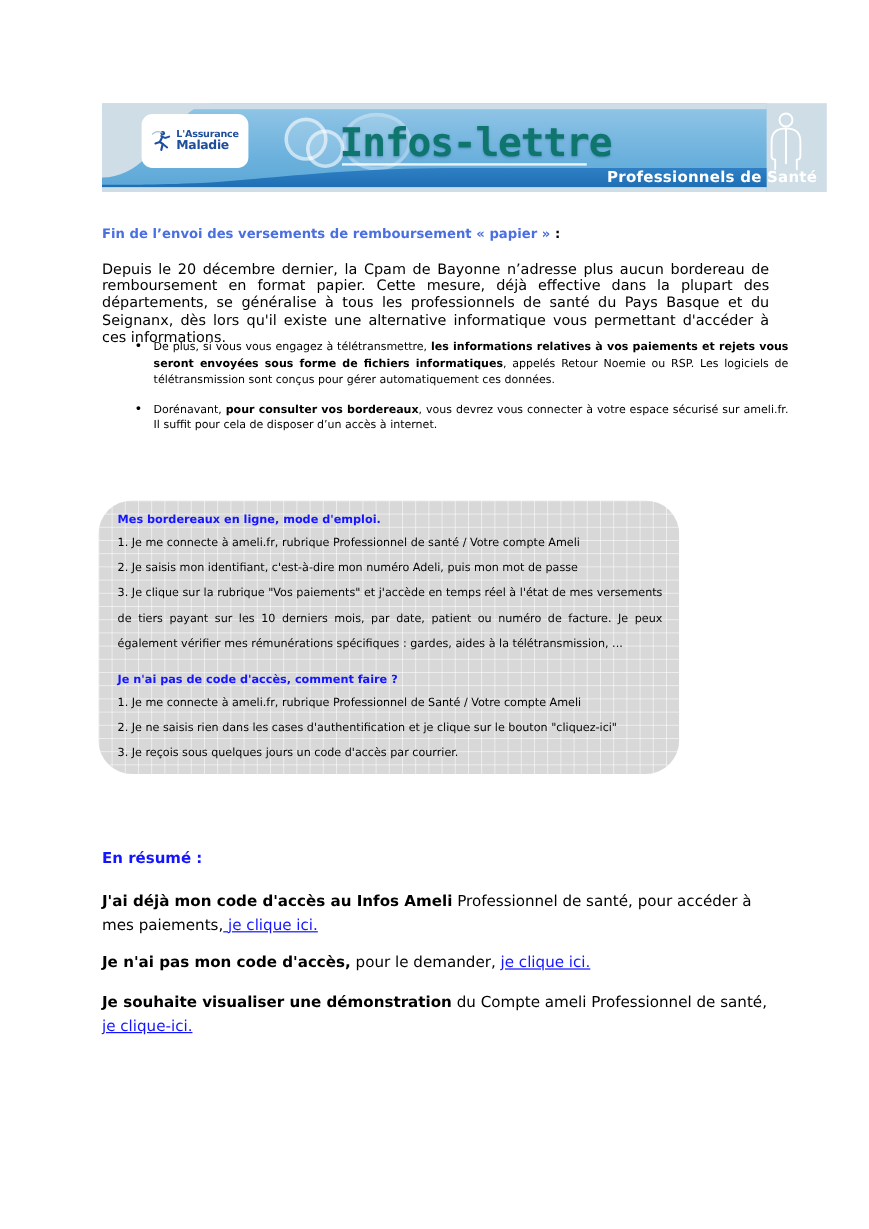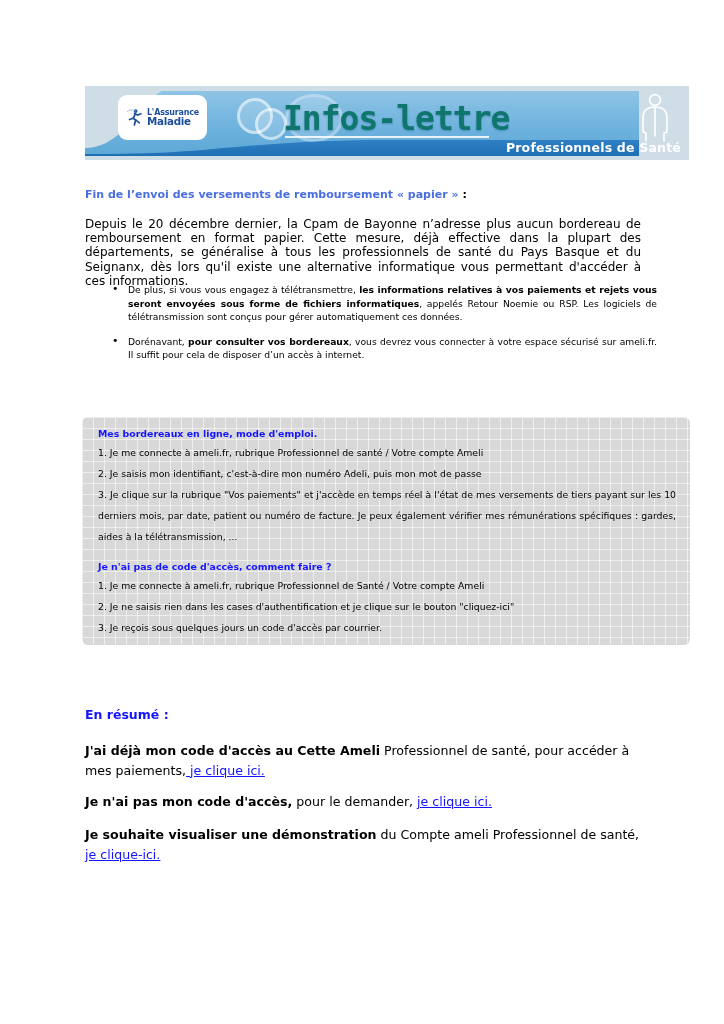--- a/index.html
+++ b/index.html
@@ -175,28 +175,28 @@
     left: -16px;
     top: -1px;
     font-size: 11px;
   }
 
   
   .panel {
     position: absolute;
     left: 82px;
     top: 417px;
-    width: 608px;
+    width: 484px;
     height: 228px;
     background-color: #d8d8d8;
     background-image:
       linear-gradient(to right, rgba(255,255,255,0.55) 1px, transparent 1px),
       linear-gradient(to bottom, rgba(255,255,255,0.55) 1px, transparent 1px);
     background-size: 11px 11px;
-    border-radius: 6px;
+    border-radius: 28px;
   }
   .panel-inner {
     position: absolute;
     left: 16px;
     top: 11px;
     right: 14px;
   }
   .panel h4 {
     margin: 0 0 3px 0;
     font-family: "DejaVu Sans", sans-serif;
@@ -312,21 +312,21 @@
       <h4>Je n'ai pas de code d'accès, comment faire ?</h4>
       <div class="step">1. Je me connecte à ameli.fr, rubrique Professionnel de Santé / Votre compte Ameli</div>
       <div class="step">2. Je ne saisis rien dans les cases d'authentification et je clique sur le bouton "cliquez-ici"</div>
       <div class="step">3. Je reçois sous quelques jours un code d'accès par courrier.</div>
     </div>
   </div>
 
   <div class="resume-head">En résumé :</div>
 
   <div class="resume-para" style="top:741px;">
-    <b>J'ai déjà mon code d'accès au Cette Ameli</b><span> Professionnel de santé, pour accéder à mes paiements,</span><a class="link"> je clique ici.</a>
+    <b>J'ai déjà mon code d'accès au Infos Ameli</b><span> Professionnel de santé, pour accéder à mes paiements,</span><a class="link"> je clique ici.</a>
   </div>
 
   <div class="resume-para" style="top:792px;">
     <b>Je n'ai pas mon code d'accès,</b><span> pour le demander, </span><a class="link">je clique ici.</a>
   </div>
 
   <div class="resume-para" style="top:825px;">
     <b>Je souhaite visualiser une démonstration</b><span> du Compte ameli Professionnel de santé, </span><a class="link">je clique-ici.</a>
   </div>
 

